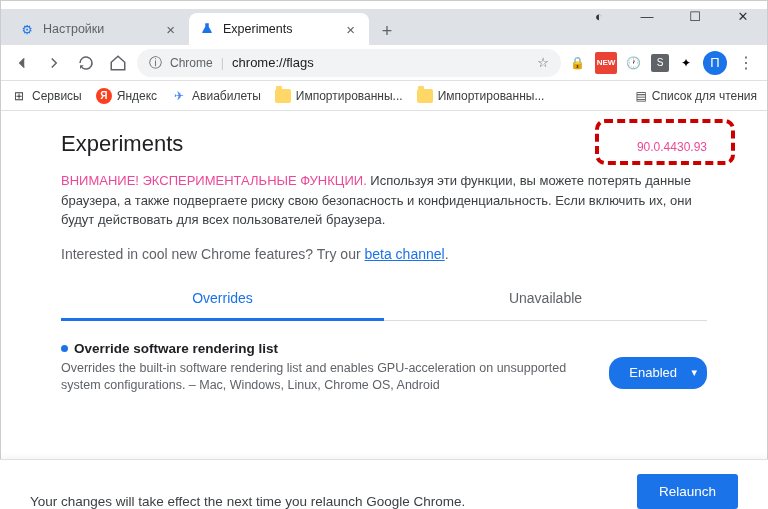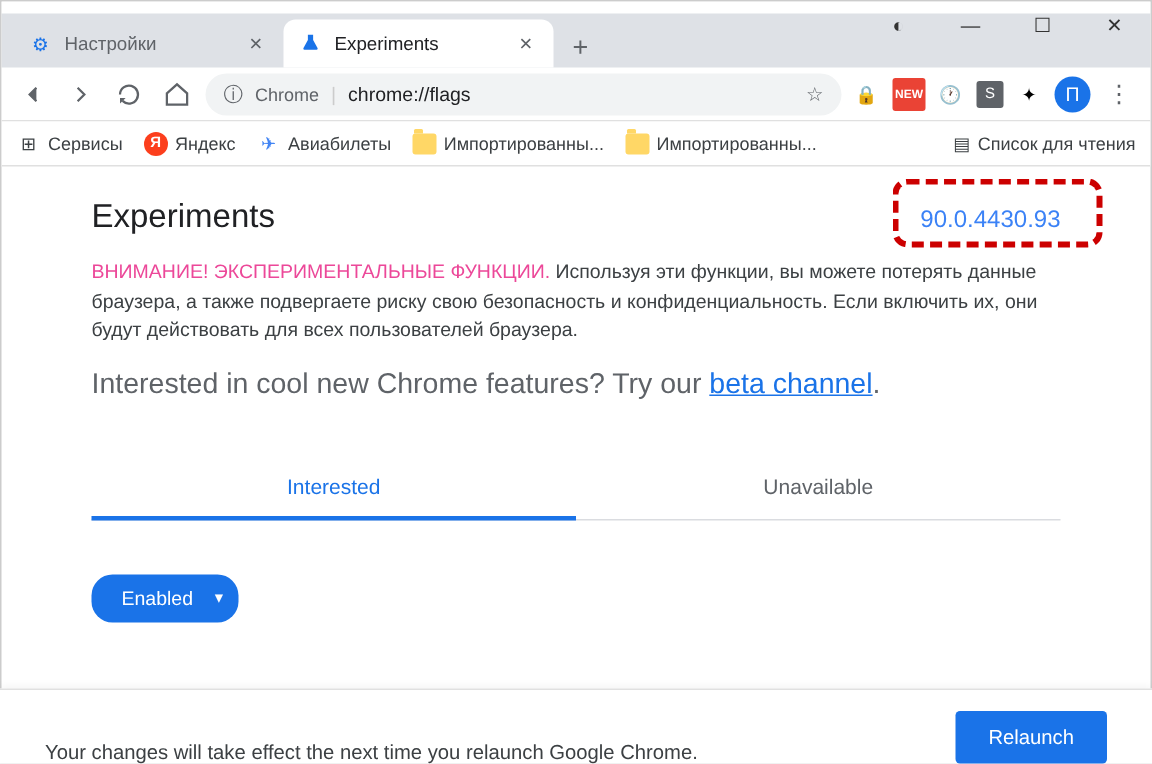--- a/index.html
+++ b/index.html
@@ -29,24 +29,24 @@
 .content::-webkit-scrollbar-track{background:#f1f1f1}
 .content::-webkit-scrollbar-thumb{background:#c1c1c1;border-radius:2px}
 .flags-header{display:flex;align-items:center;padding:14px 60px 0 60px;gap:20px}
 .search-box{flex:1;display:flex;align-items:center;height:36px;background:#f1f3f4;border-radius:4px;padding:0 14px;gap:10px;max-width:480px}
 .search-box input{border:none;background:transparent;outline:none;font-size:14px;color:#5f6368;width:100%}
 .reset-btn{background:#fff;border:1px solid #dadce0;color:#1a73e8;font-size:13px;font-weight:500;padding:8px 18px;border-radius:4px;cursor:pointer}
 .highlight-box{position:absolute;top:8px;right:32px;width:140px;height:46px;border:4px dashed #c00;border-radius:10px;pointer-events:none}
 .main-section{padding:20px 60px 0 60px}
 .exp-head{display:flex;align-items:baseline;justify-content:space-between;margin-bottom:14px}
 .exp-title{font-size:22px;color:#202124;font-weight:400}
-.version{font-size:16px;color:#3b82f6}
+.version{font-size:12px;color:#ec4899}
 .warning{font-size:13px;color:#3c4043;line-height:1.5;margin-bottom:16px}
 .warn-red{color:#ec4899}
-.interested{font-size:19px;color:#5f6368;margin-bottom:36px}
+.interested{font-size:14px;color:#5f6368;margin-bottom:16px}
 .interested a{color:#1a73e8;text-decoration:underline}
 .tabs-row{display:flex;border-bottom:1px solid #dadce0}
 .flag-tab{flex:1;text-align:center;padding:12px 0;font-size:14px;color:#5f6368;cursor:pointer}
 .flag-tab.active{color:#1a73e8;border-bottom:3px solid #1a73e8;margin-bottom:-1px}
 .flag-item{padding:20px 60px 0 60px;display:flex;gap:20px}
 .flag-body{flex:1}
 .flag-title{font-size:13.5px;font-weight:600;color:#202124;display:flex;align-items:center;gap:6px;margin-bottom:4px}
 .flag-dot{width:7px;height:7px;background:#1a73e8;border-radius:50%}
 .flag-desc{font-size:12.5px;color:#5f6368;line-height:1.4}
 .flag-select{background:#1a73e8;color:#fff;padding:8px 30px 8px 20px;font-size:13px;border:none;border-radius:14px;position:relative;height:32px;display:flex;align-items:center;align-self:flex-start;margin-top:16px}
@@ -158,26 +158,33 @@
       <h1 class="exp-title">Experiments</h1>
       <span class="version">90.0.4430.93</span>
     </div>
     <p class="warning">
       <span class="warn-red">ВНИМАНИЕ! ЭКСПЕРИМЕНТАЛЬНЫЕ ФУНКЦИИ.</span><span> Используя эти функции, вы можете потерять данные браузера, а также подвергаете риску свою безопасность и конфиденциальность. Если включить их, они будут действовать для всех пользователей браузера.</span>
     </p>
     <p class="interested">
       <span>Interested in cool new Chrome features? Try our </span><a href="#">beta channel</a><span>.</span>
     </p>
     <div class="tabs-row">
-      <div class="flag-tab active">Interested</div>
+      <div class="flag-tab active">Overrides</div>
       <div class="flag-tab">Unavailable</div>
     </div>
   </div>
 
   <div class="flag-item">
+    <div class="flag-body">
+      <div class="flag-title">
+        <span class="flag-dot"></span>
+        <span>Override software rendering list</span>
+      </div>
+      <div class="flag-desc">Overrides the built-in software rendering list and enables GPU-acceleration on unsupported system configurations. – Mac, Windows, Linux, Chrome OS, Android</div>
+    </div>
     <div class="flag-select">
       <span>Enabled</span>
     </div>
   </div>
 </div>
 
 <div class="footer">
   <span>Your changes will take effect the next time you relaunch Google Chrome.</span>
   <button class="relaunch">Relaunch</button>
 </div>

